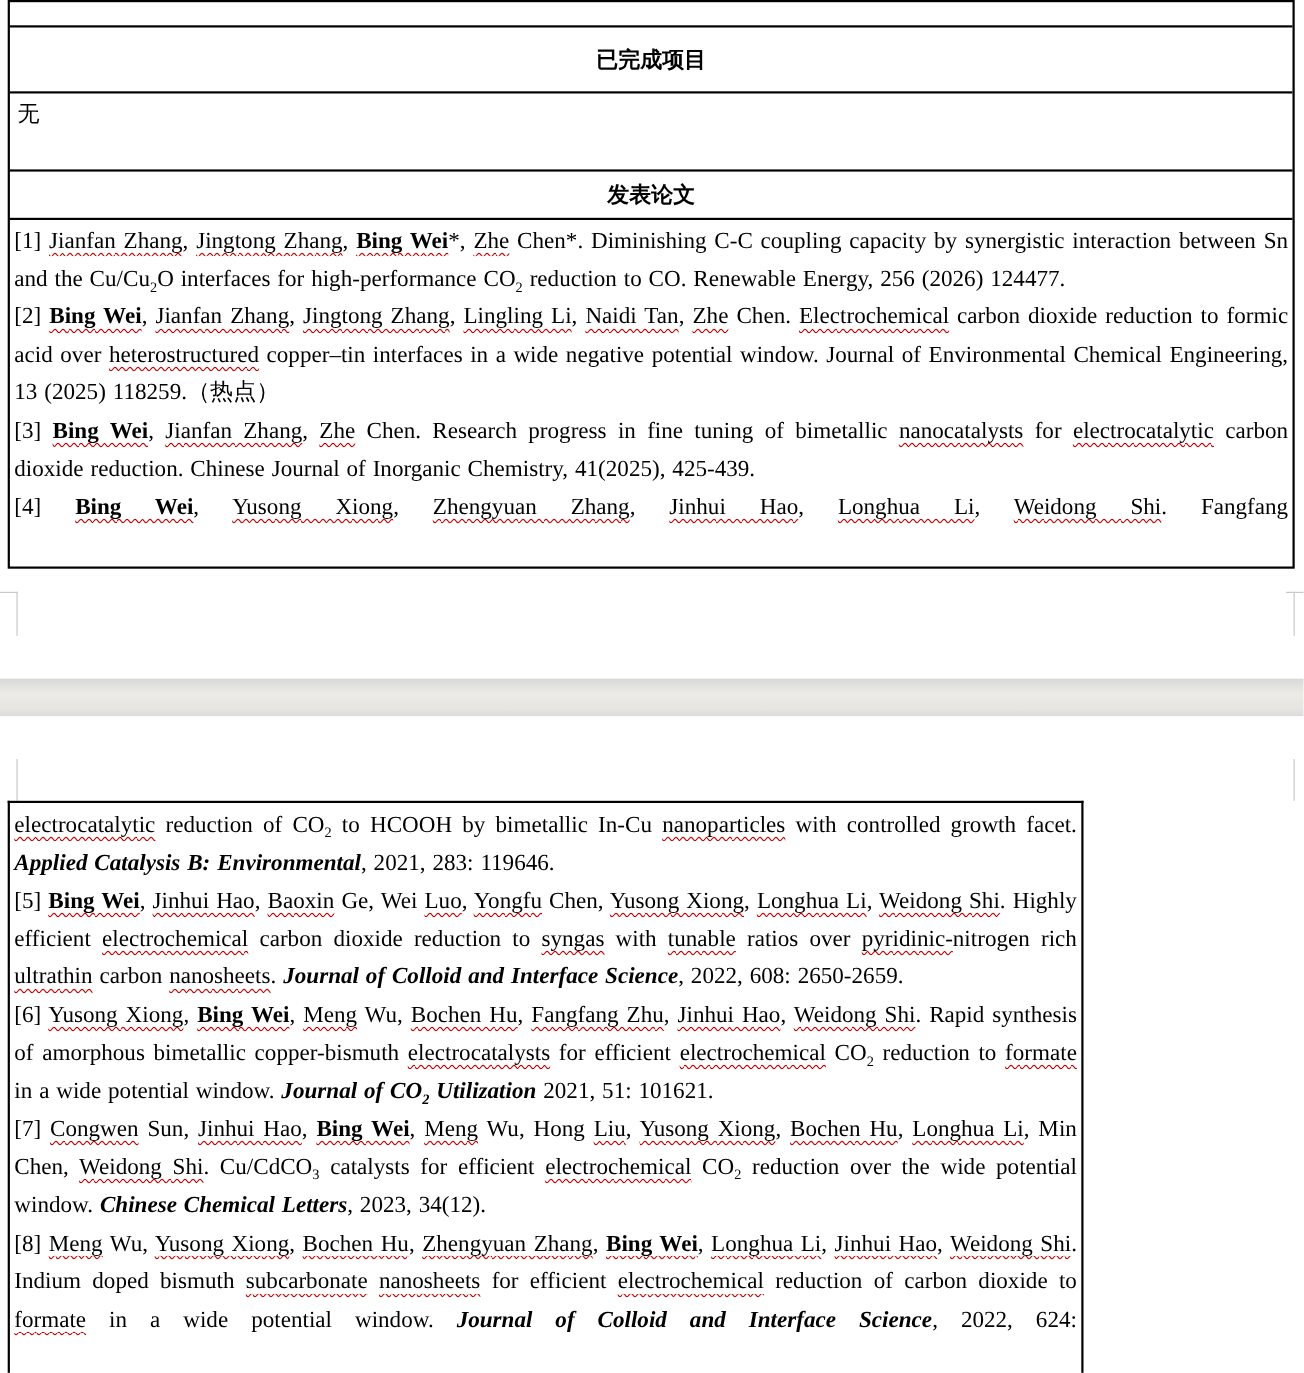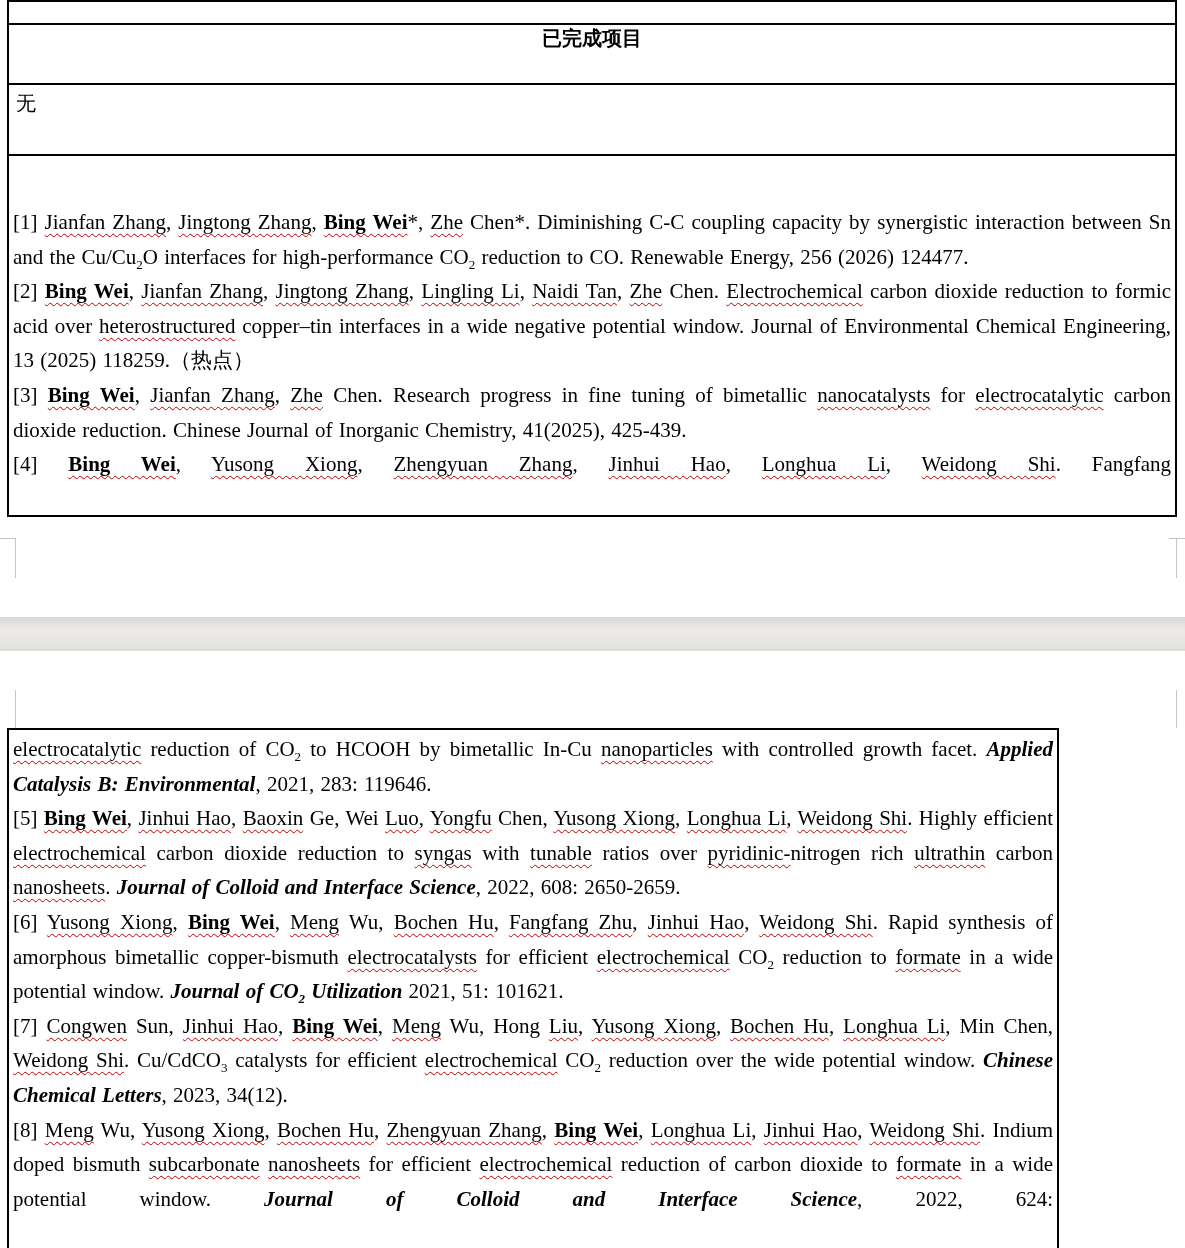--- a/index.html
+++ b/index.html
@@ -11,30 +11,30 @@
   }
   *{box-sizing:border-box;}
 
   
   .doc-table{
     position:absolute;left:7px;top:0;width:1170px;height:517px;
     border:2px solid #000;
   }
   .row{border-bottom:2px solid #000;}
   .row-sliver{height:23px;}
-  .row-header1{height:60px;display:flex;align-items:flex-start;justify-content:center;
+  .row-header1{height:60px;display:flex;align-items:center;justify-content:center;
     font-size:20px;font-weight:bold;}
   .row-none{height:71px;padding:5px 7px;font-size:20px;}
   .row-header2{height:44px;display:flex;align-items:center;justify-content:center;
     font-size:20px;font-weight:bold;}
-  .cell-pubs{height:313px;padding:1px 4px 0 4px;overflow:hidden;margin-top:48px;}
+  .cell-pubs{height:313px;padding:1px 4px 0 4px;overflow:hidden;}
 
   
   .doc-table-cont{
-    position:absolute;left:7px;top:728px;width:1052px;height:520px;
+    position:absolute;left:7px;top:728px;width:978px;height:520px;
     border:2px solid #000;border-bottom:none;
     padding:2px 4px 0 4px;overflow:hidden;
   }
 
   
   .pub{
     margin:0;font-size:21px;line-height:34.6px;
     text-align:justify;text-justify:inter-word;
     word-spacing:1px;
   }
@@ -64,20 +64,23 @@
 <body>
 
 <div class="doc-table">
   <div class="row row-sliver"></div>
   <div class="row row-header1">
     <span>已完成项目</span>
   </div>
   <div class="row row-none">
     <span>无</span>
   </div>
+  <div class="row row-header2">
+    <span>发表论文</span>
+  </div>
   <div class="cell-pubs">
       <p class="pub"><span>[1] </span><span class="sq">Jianfan Zhang</span><span>, </span><span class="sq">Jingtong Zhang</span><span>, </span><span class="b sq">Bing Wei</span><span>*, </span><span class="sq">Zhe</span><span> Chen*. Diminishing C-C coupling capacity by synergistic interaction between Sn and the Cu/Cu</span><sub>2</sub><span>O interfaces for high-performance CO</span><sub>2</sub><span> reduction to CO. Renewable Energy, 256 (2026) 124477.</span></p>
       <p class="pub"><span>[2] </span><span class="b sq">Bing Wei</span><span>, </span><span class="sq">Jianfan Zhang</span><span>, </span><span class="sq">Jingtong Zhang</span><span>, </span><span class="sq">Lingling Li</span><span>, </span><span class="sq">Naidi Tan</span><span>, </span><span class="sq">Zhe</span><span> Chen. </span><span class="sq">Electrochemical</span><span> carbon dioxide reduction to formic acid over </span><span class="sq">heterostructured</span><span> copper–tin interfaces in a wide negative potential window. Journal of Environmental Chemical Engineering, 13 (2025) 118259.（热点）</span></p>
       <p class="pub"><span>[3] </span><span class="b sq">Bing Wei</span><span>, </span><span class="sq">Jianfan Zhang</span><span>, </span><span class="sq">Zhe</span><span> Chen. Research progress in fine tuning of bimetallic </span><span class="sq">nanocatalysts</span><span> for </span><span class="sq">electrocatalytic</span><span> carbon dioxide reduction. Chinese Journal of Inorganic Chemistry, 41(2025), 425-439.</span></p>
       <p class="pub jlast"><span>[4] </span><span class="b sq">Bing Wei</span><span>, </span><span class="sq">Yusong Xiong</span><span>, </span><span class="sq">Zhengyuan Zhang</span><span>, </span><span class="sq">Jinhui Hao</span><span>, </span><span class="sq">Longhua Li</span><span>, </span><span class="sq">Weidong Shi</span><span>. Fangfang</span></p>
     </div>
 </div>
 
 <div class="crop crop-h" style="left:0;top:538px;"></div>
 <div class="crop crop-v" style="left:15px;top:538px;"></div>

